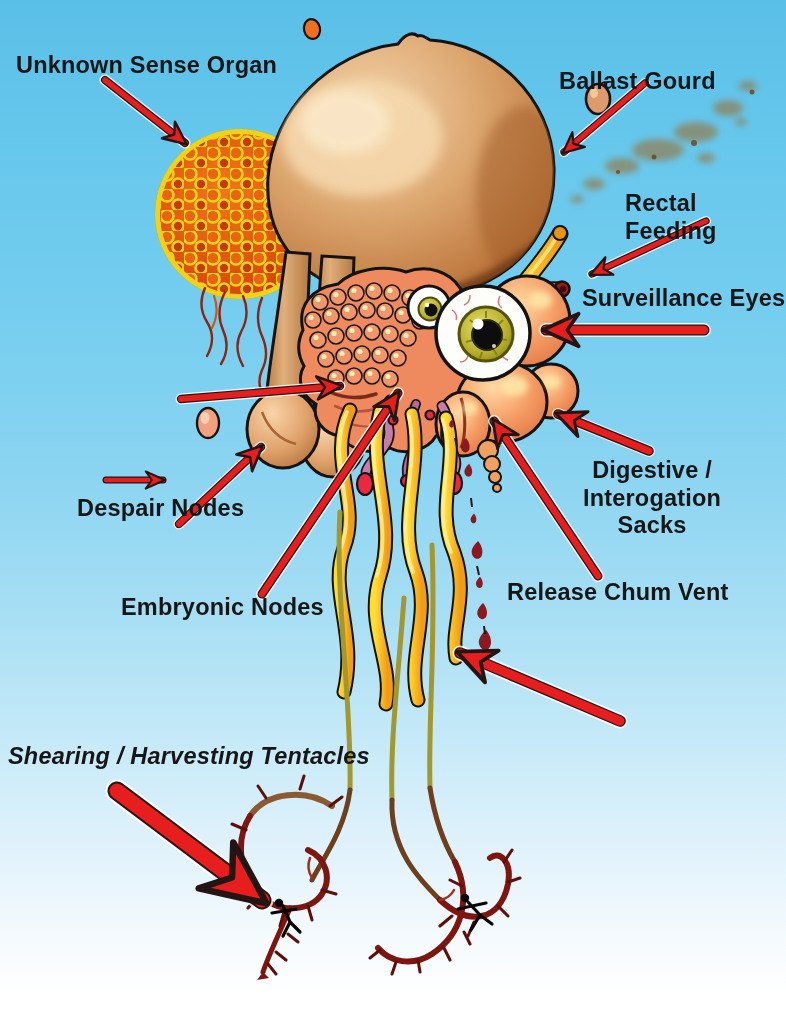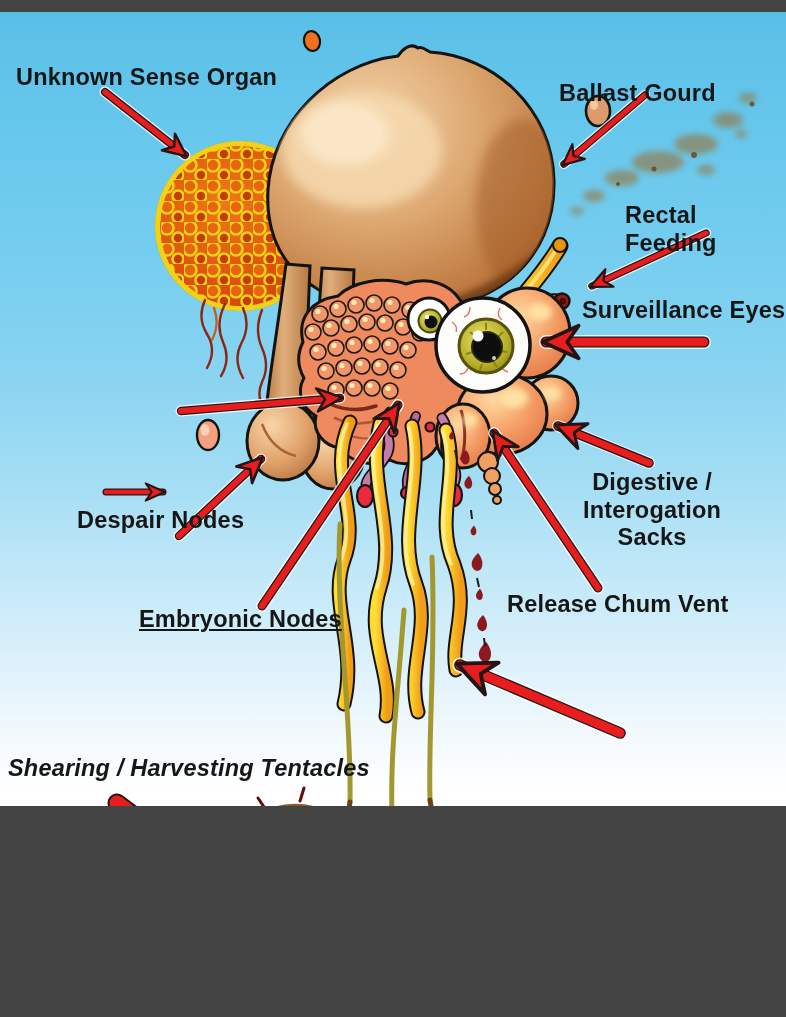--- a/index.html
+++ b/index.html
@@ -1,34 +1,34 @@
 <!DOCTYPE html>
 <html><head>
 <meta charset="utf-8">
 <style>
   html,body{margin:0;padding:0;background:#444;}
   .stage{
-    position:relative;width:786px;height:794px;overflow:hidden;margin:12px auto;
+    position:relative;width:786px;height:1017px;overflow:hidden;margin:0 auto;
     background:linear-gradient(180deg,#5abfe7 0%,#66c7ec 14%,#74cdef 30%,#8ad4f1 46%,
       #a6def4 60%,#c4e9f8 72%,#ddf1fb 82%,#f2f9fd 91%,#ffffff 98%);
     font-family:"Liberation Sans", sans-serif;
   }
   .stage > svg{position:absolute;left:0;top:0;}
   .label{
     position:absolute;font-weight:bold;font-size:23.5px;line-height:1.18;
     color:#161616;white-space:pre-line;letter-spacing:.2px;
   }
   .l-uso{left:16px;top:52px;}
   .l-ballast{left:559px;top:68px;}
   .l-rectal{left:625px;top:190px;}
   .l-surv{left:582px;top:285px;}
   .l-vulgar{left:8px;top:360px;width:238px;text-align:center;}
   .l-despair{left:77px;top:495px;}
   .l-digest{left:524px;top:457px;width:256px;text-align:center;}
-  .l-embryo{left:139px;top:594px;text-decoration:underline;}
+  .l-embryo{left:121px;top:594px;}
   .l-chum{left:507px;top:579px;}
   .l-feed{left:541px;top:727px;}
   .l-shear{left:8px;top:743px;font-style:italic;}
 </style>
 </head>
 <body>
 
 <div class="stage">
 
 <svg width="786" height="1017" viewBox="0 0 786 1017">

